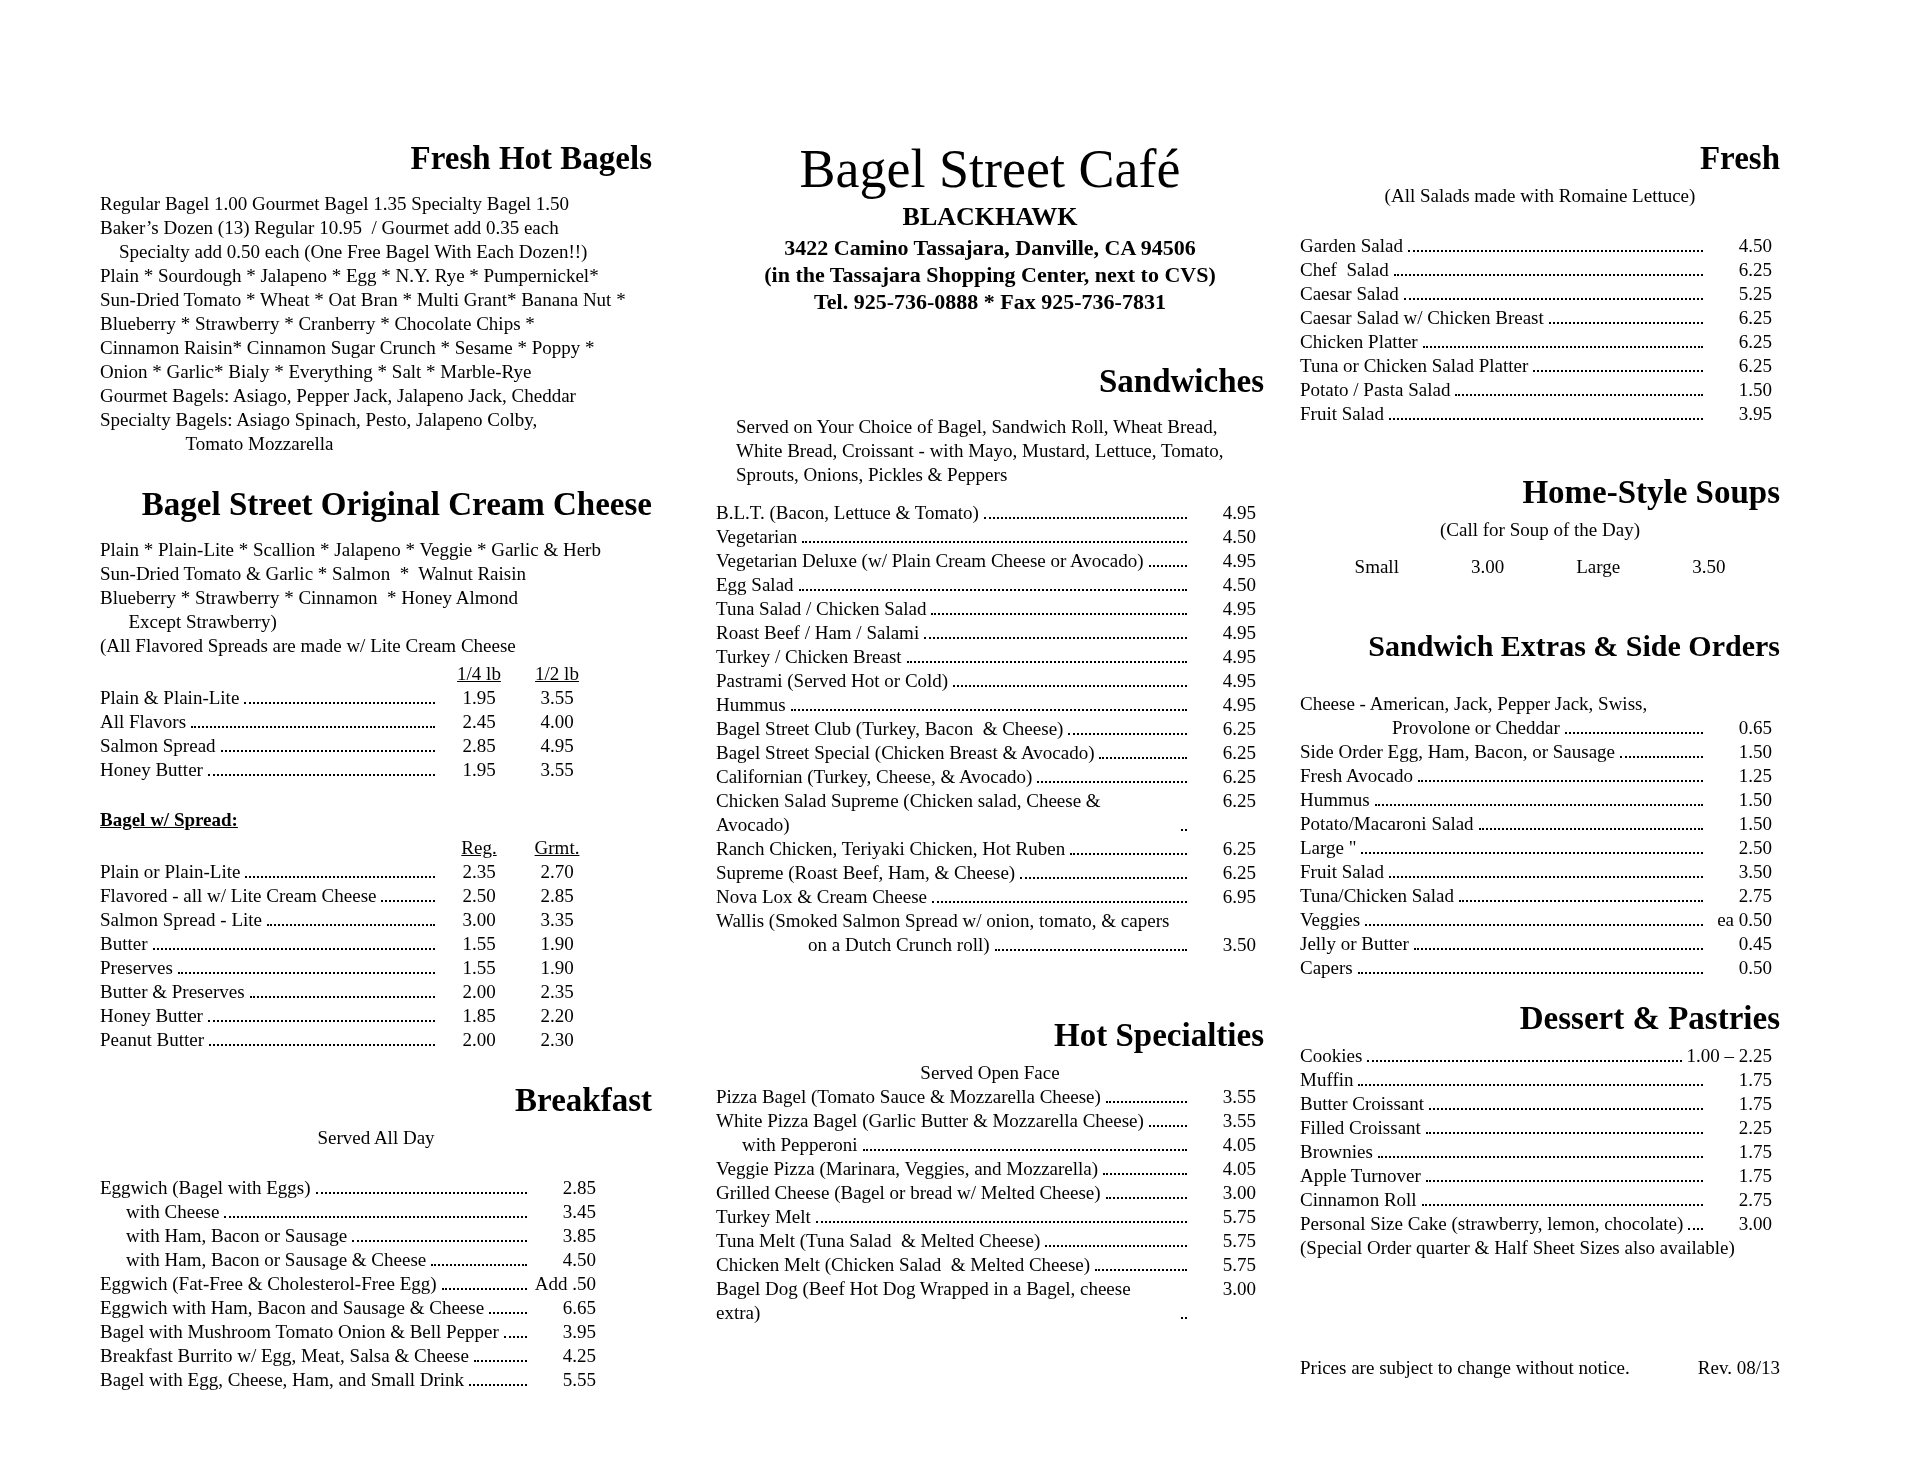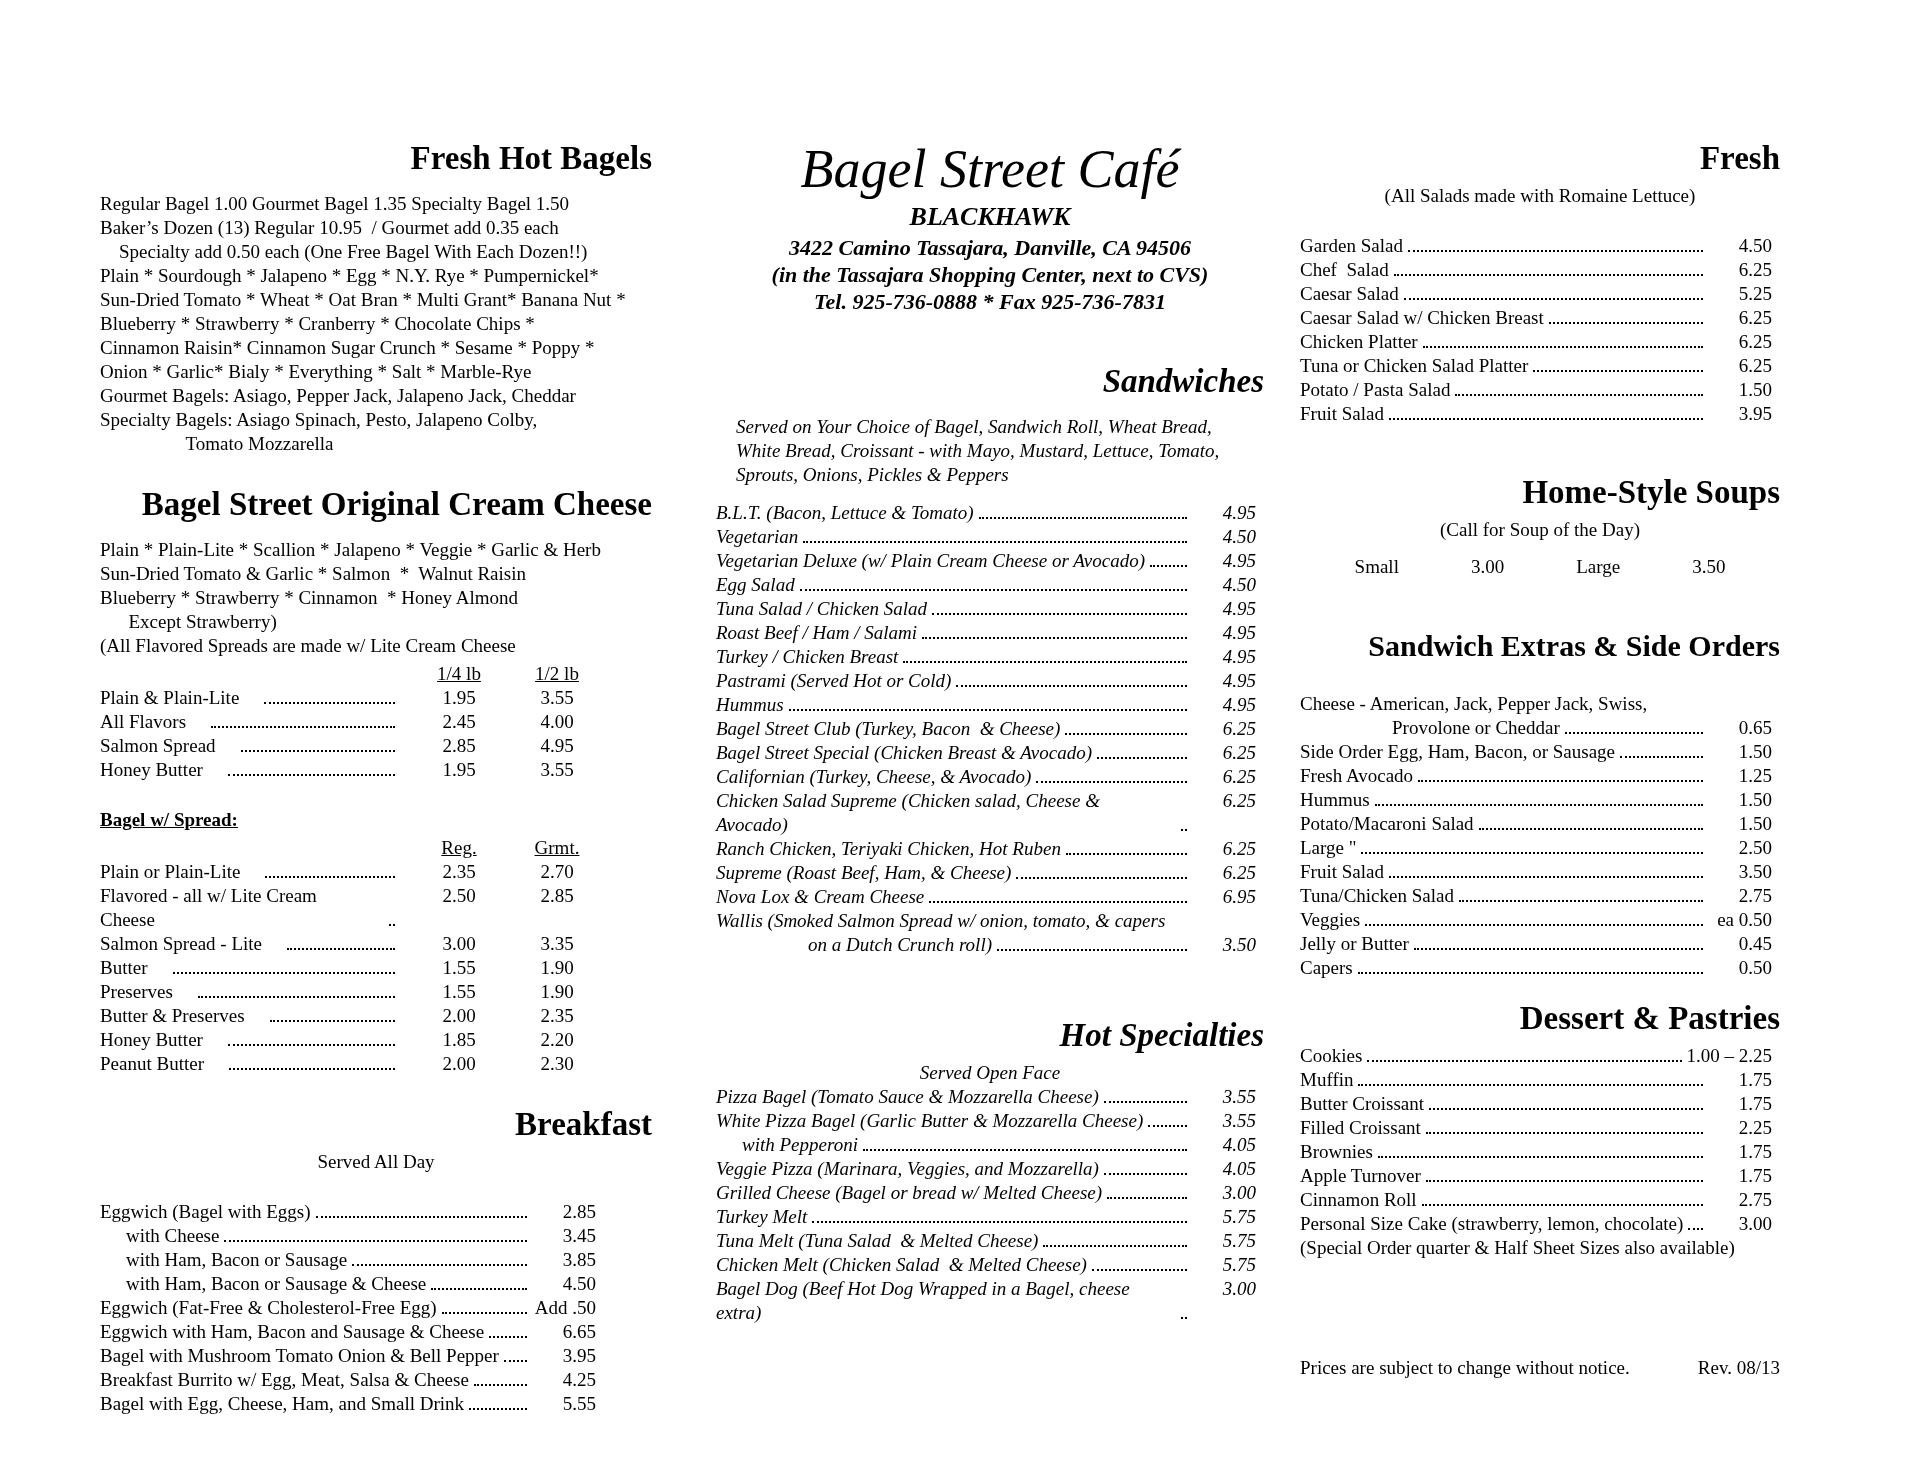--- a/index.html
+++ b/index.html
@@ -3,21 +3,21 @@
 <meta charset="utf-8">
 <style>
   * { margin:0; padding:0; box-sizing:border-box; }
   html,body { background:#ffffff; }
   body {
     width:1920px; height:1484px; position:relative; overflow:hidden;
     color:#000; font-family:"Liberation Serif", serif; font-size:19px; line-height:24px;
   }
   .col { position:absolute; top:138px; }
   .col-left   { left:100px;  width:552px; }
-  .col-center { left:716px;  width:548px;font-style:italic; }
+  .col-center { left:716px;  width:548px; }
   .col-right  { left:1300px; width:480px; }
 
   .sec-title { font-size:33px; line-height:40px; font-weight:700; text-align:right; margin:28px 0 14px; }
   .sec-title.first { margin-top:0; }
   .sec-title.tight-b { margin-bottom:6px; }
   .sec-title.compact { font-size:30px; }
   .mt-lg { margin-top:58px; }
   .mt-md { margin-top:46px; }
   .mt-sm { margin-top:18px; }
 
@@ -36,21 +36,21 @@
   .mi-label { white-space:pre-wrap; flex:0 1 auto; }
   .leader { flex:1 1 auto; min-width:6px; border-bottom:2.5px dotted #000; align-self:flex-end; margin:0 5px 6px; }
   .mi-price { flex:0 0 auto; min-width:64px; text-align:right; white-space:pre; }
   .mi-item.indent .mi { padding-left:26px; }
   .mi.line2 { padding-left:92px; }
 
   .price-list.pad-r { padding-right:56px; }
   .price-list.pad-r-sm { padding-right:8px; }
 
   .ptable { padding-right:56px; margin-top:4px; }
-  .ptable .mi { line-height:24px;gap:20px; }
+  .ptable .mi { line-height:24px; }
   .pt-v { flex:0 0 78px; text-align:center; white-space:pre; }
   .pt-v.head { text-decoration:underline; }
   .lead-spacer { flex:1 1 auto; }
   .sub-head { font-weight:700; text-decoration:underline; margin:26px 0 2px; }
 
   .gap-after-sub { margin-top:26px; }
 
   .soup-row { display:flex; justify-content:center; gap:72px; margin-top:12px; line-height:26px; }
 
   .footer-row { display:flex; justify-content:space-between; margin-top:96px; line-height:24px; }

